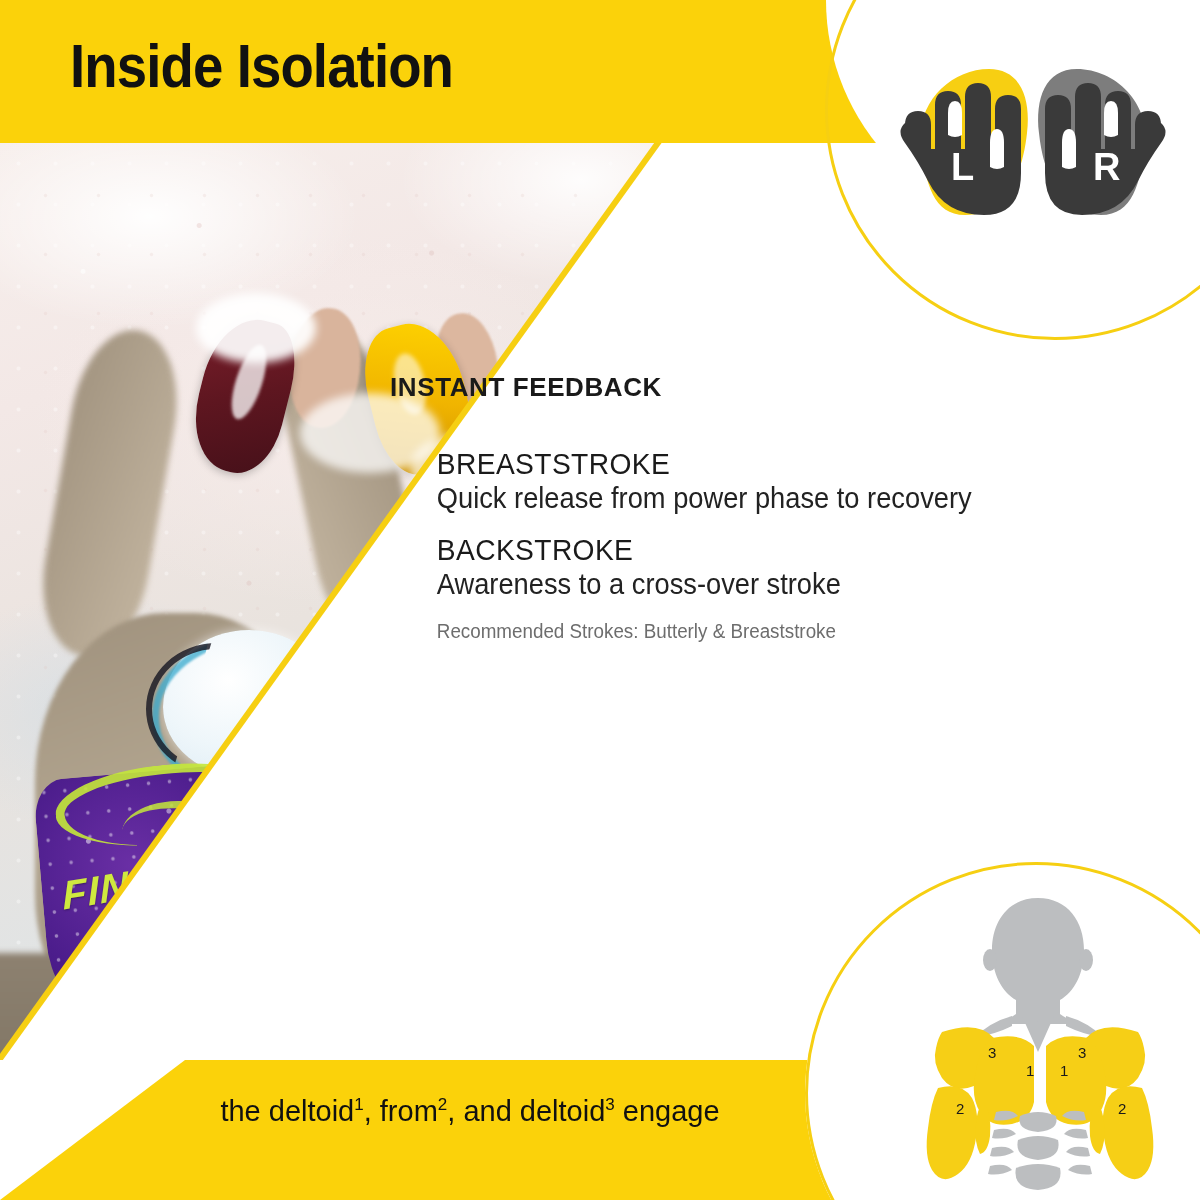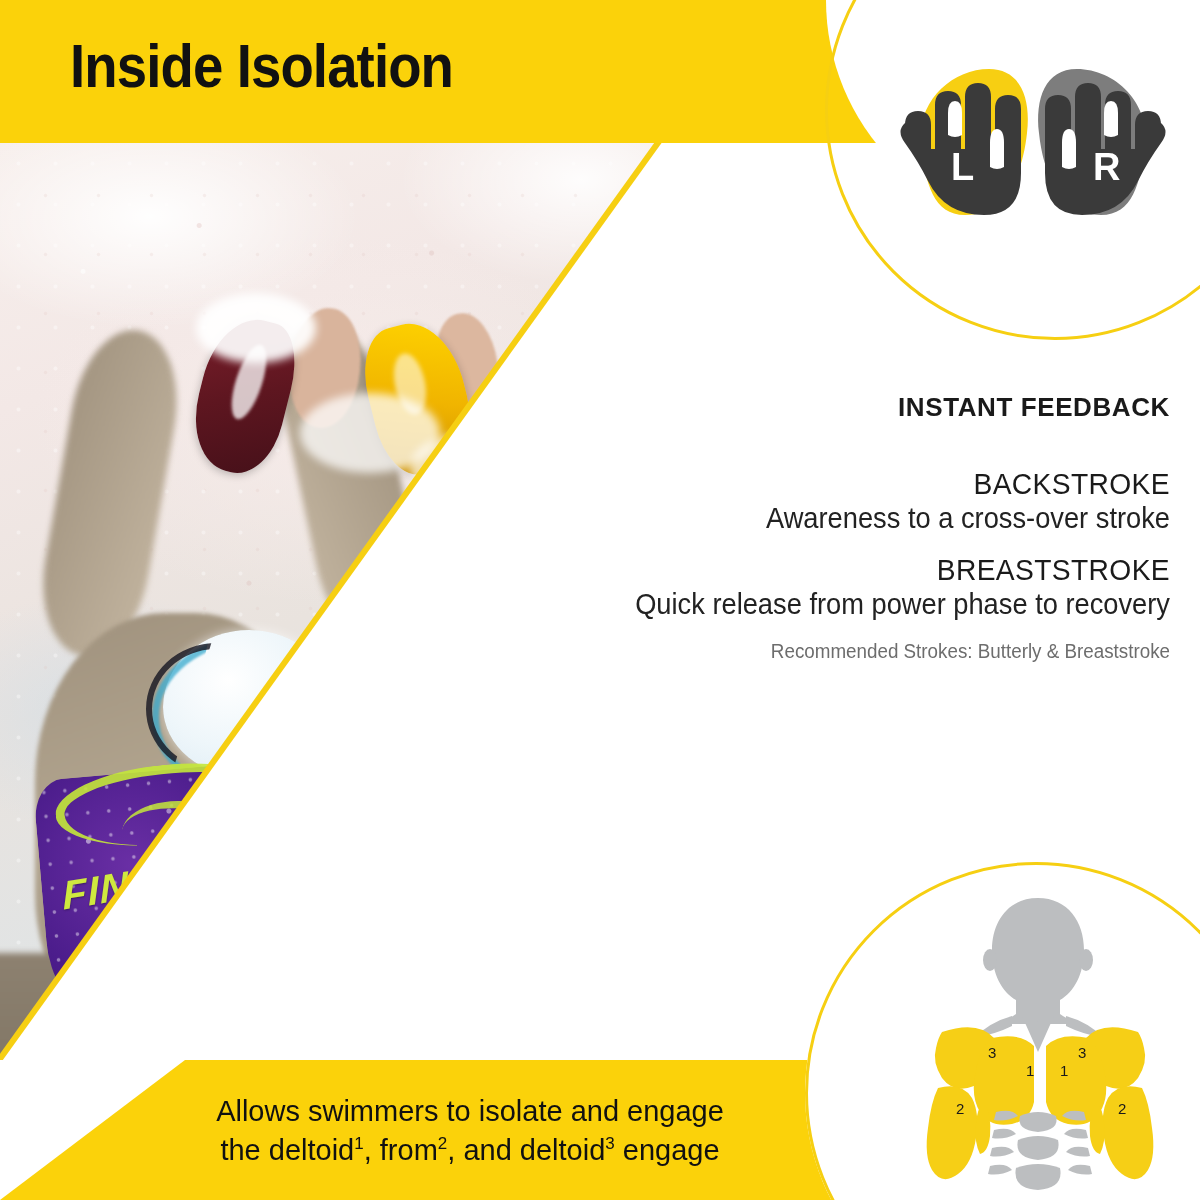--- a/index.html
+++ b/index.html
@@ -137,21 +137,21 @@
       border-radius:50%;background:#ffffff;}
   .title{position:absolute;left:70px;top:30px;font-size:62px;font-weight:700;color:#111;
       letter-spacing:-1px;font-family:"Liberation Sans Narrow","Liberation Sans",sans-serif;
       transform:scaleX(.88);transform-origin:left center;}
 
   
   .ring-tr{position:absolute;left:825px;top:-120px;width:460px;height:460px;
       border-radius:50%;border:3px solid #f6cf12;box-sizing:border-box;}
 
   
-  .col{position:absolute;left:390px;top:392px;width:780px;text-align:right;color:#1a1a1a;}
+  .col{position:absolute;left:390px;top:372px;width:780px;text-align:left;color:#1a1a1a;}
   .col .hd{font-size:26px;font-weight:700;letter-spacing:.6px;margin:0 0 44px 0;}
   .blk{margin-bottom:18px;}
   .blk .st{font-size:30px;letter-spacing:.4px;line-height:1.12;
        font-family:"Liberation Sans Narrow","Liberation Sans",sans-serif;transform:scaleX(.94);
        transform-origin:right center;}
   .blk .ds{font-size:29px;line-height:1.2;color:#222;
        font-family:"Liberation Sans Narrow","Liberation Sans",sans-serif;transform:scaleX(.94);
        transform-origin:right center;}
   .rec{font-size:20px;color:#6d6d6d;margin-top:12px;
        font-family:"Liberation Sans Narrow","Liberation Sans",sans-serif;transform:scaleX(.94);
@@ -250,38 +250,37 @@
       <path d="M66 46 q-7 0-7 12 l0 22 q7 4 14 0 l0-22 q0-12-7-12 Z" fill="#fff"></path>
       <path d="M24 74 q-7 0-7 14 l0 24 q7 4 14 0 l0-24 q0-14-7-14 Z" fill="#fff"></path>
       <text x="48" y="125" fill="#ffffff" font-size="38" font-weight="700" font-family="Liberation Sans, sans-serif">R</text>
     </g>
   </svg>
 
   <div class="col">
     <div class="hd">INSTANT FEEDBACK</div>
 
     <div class="blk">
+      <div class="st">BREASTSTROKE</div>
+      <div class="ds">Quick release from power phase to recovery</div>
+    </div>
+    <div class="blk">
       <div class="st">BACKSTROKE</div>
       <div class="ds">Awareness to a cross-over stroke</div>
-    </div>
-    <div class="blk">
-      <div class="st">BREASTSTROKE</div>
-      <div class="ds">Quick release from power phase to recovery</div>
     </div>
 
     <div class="rec">Recommended Strokes: Butterly &amp; Breaststroke</div>
   </div>
 
   <div class="botband"></div>
   <div class="botband-diag"></div>
   <div class="botband-cut"></div>
   <div class="ring-br"></div>
 
   <div class="botcap">
-    <div>Allows swimmers to isolate and engage</div>
     <div><span>the deltoid</span><sup>1</sup><span>, from</span><sup>2</sup><span>, and deltoid</span><sup>3</sup><span> engage</span></div>
   </div>
 
   <svg class="anat" viewBox="0 0 320 320">
 
     <path d="M158 18 C128 18 112 42 112 70 C112 94 122 112 136 120 l0 14 q-8 6-22 10 l88 0 q-14-4-22-10 l0-14
              C194 112 204 94 204 70 C204 42 188 18 158 18 Z" fill="#bcbec0"></path>
     <ellipse cx="110" cy="80" rx="7" ry="11" fill="#bcbec0"></ellipse>
     <ellipse cx="206" cy="80" rx="7" ry="11" fill="#bcbec0"></ellipse>
 

